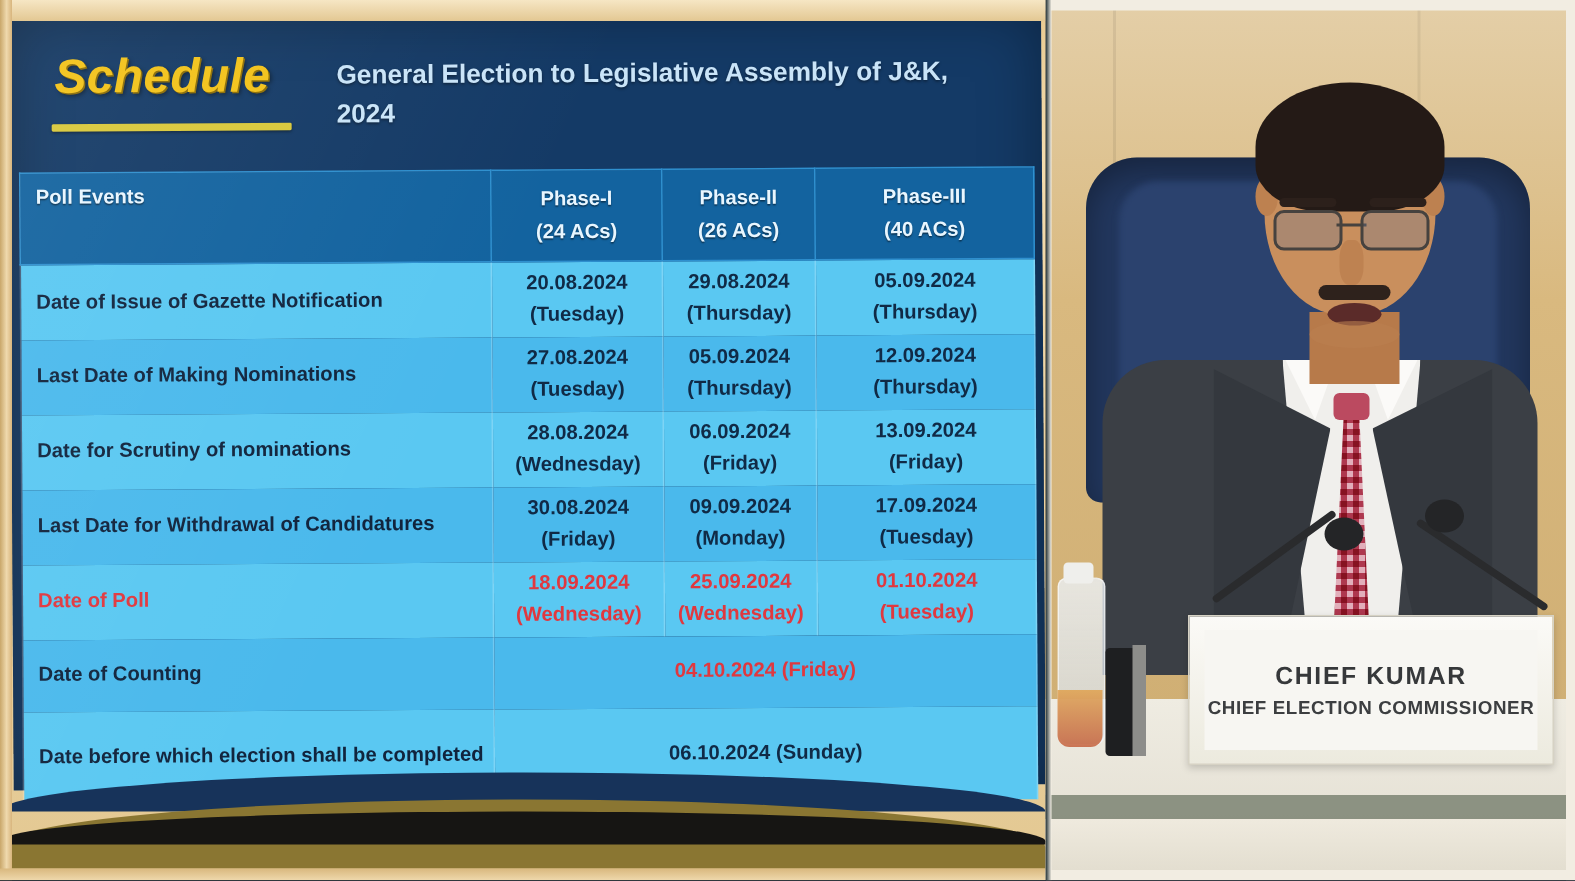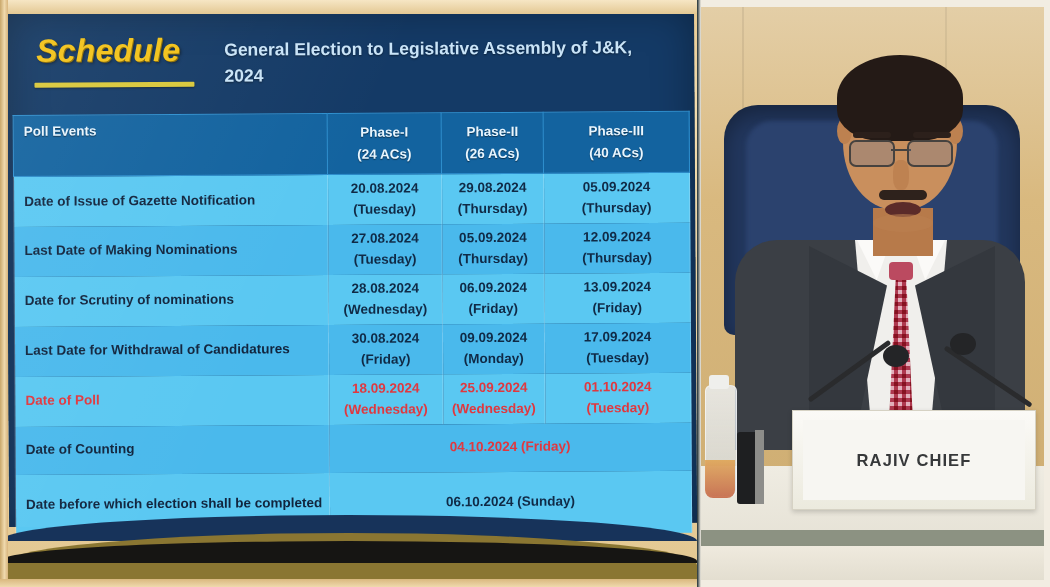--- a/index.html
+++ b/index.html
@@ -366,18 +366,19 @@
     <div class="desk-edge2"></div>
 
     <div class="bottle"></div>
     <div class="bottle-cap"></div>
     <div class="bottle-lbl"></div>
     <div class="blackbox"></div>
     <div class="blackbox2"></div>
 
     <div class="nameplate">
       <div class="np-inner">
-        <div class="np-name">RAJIV CHIEF</div>
+        <div class="np-name">CHIEF KUMAR</div>
+        <div class="np-role">CHIEF ELECTION COMMISSIONER</div>
       </div>
     </div>
   </div>
 
 </div>
 
 </body></html>

